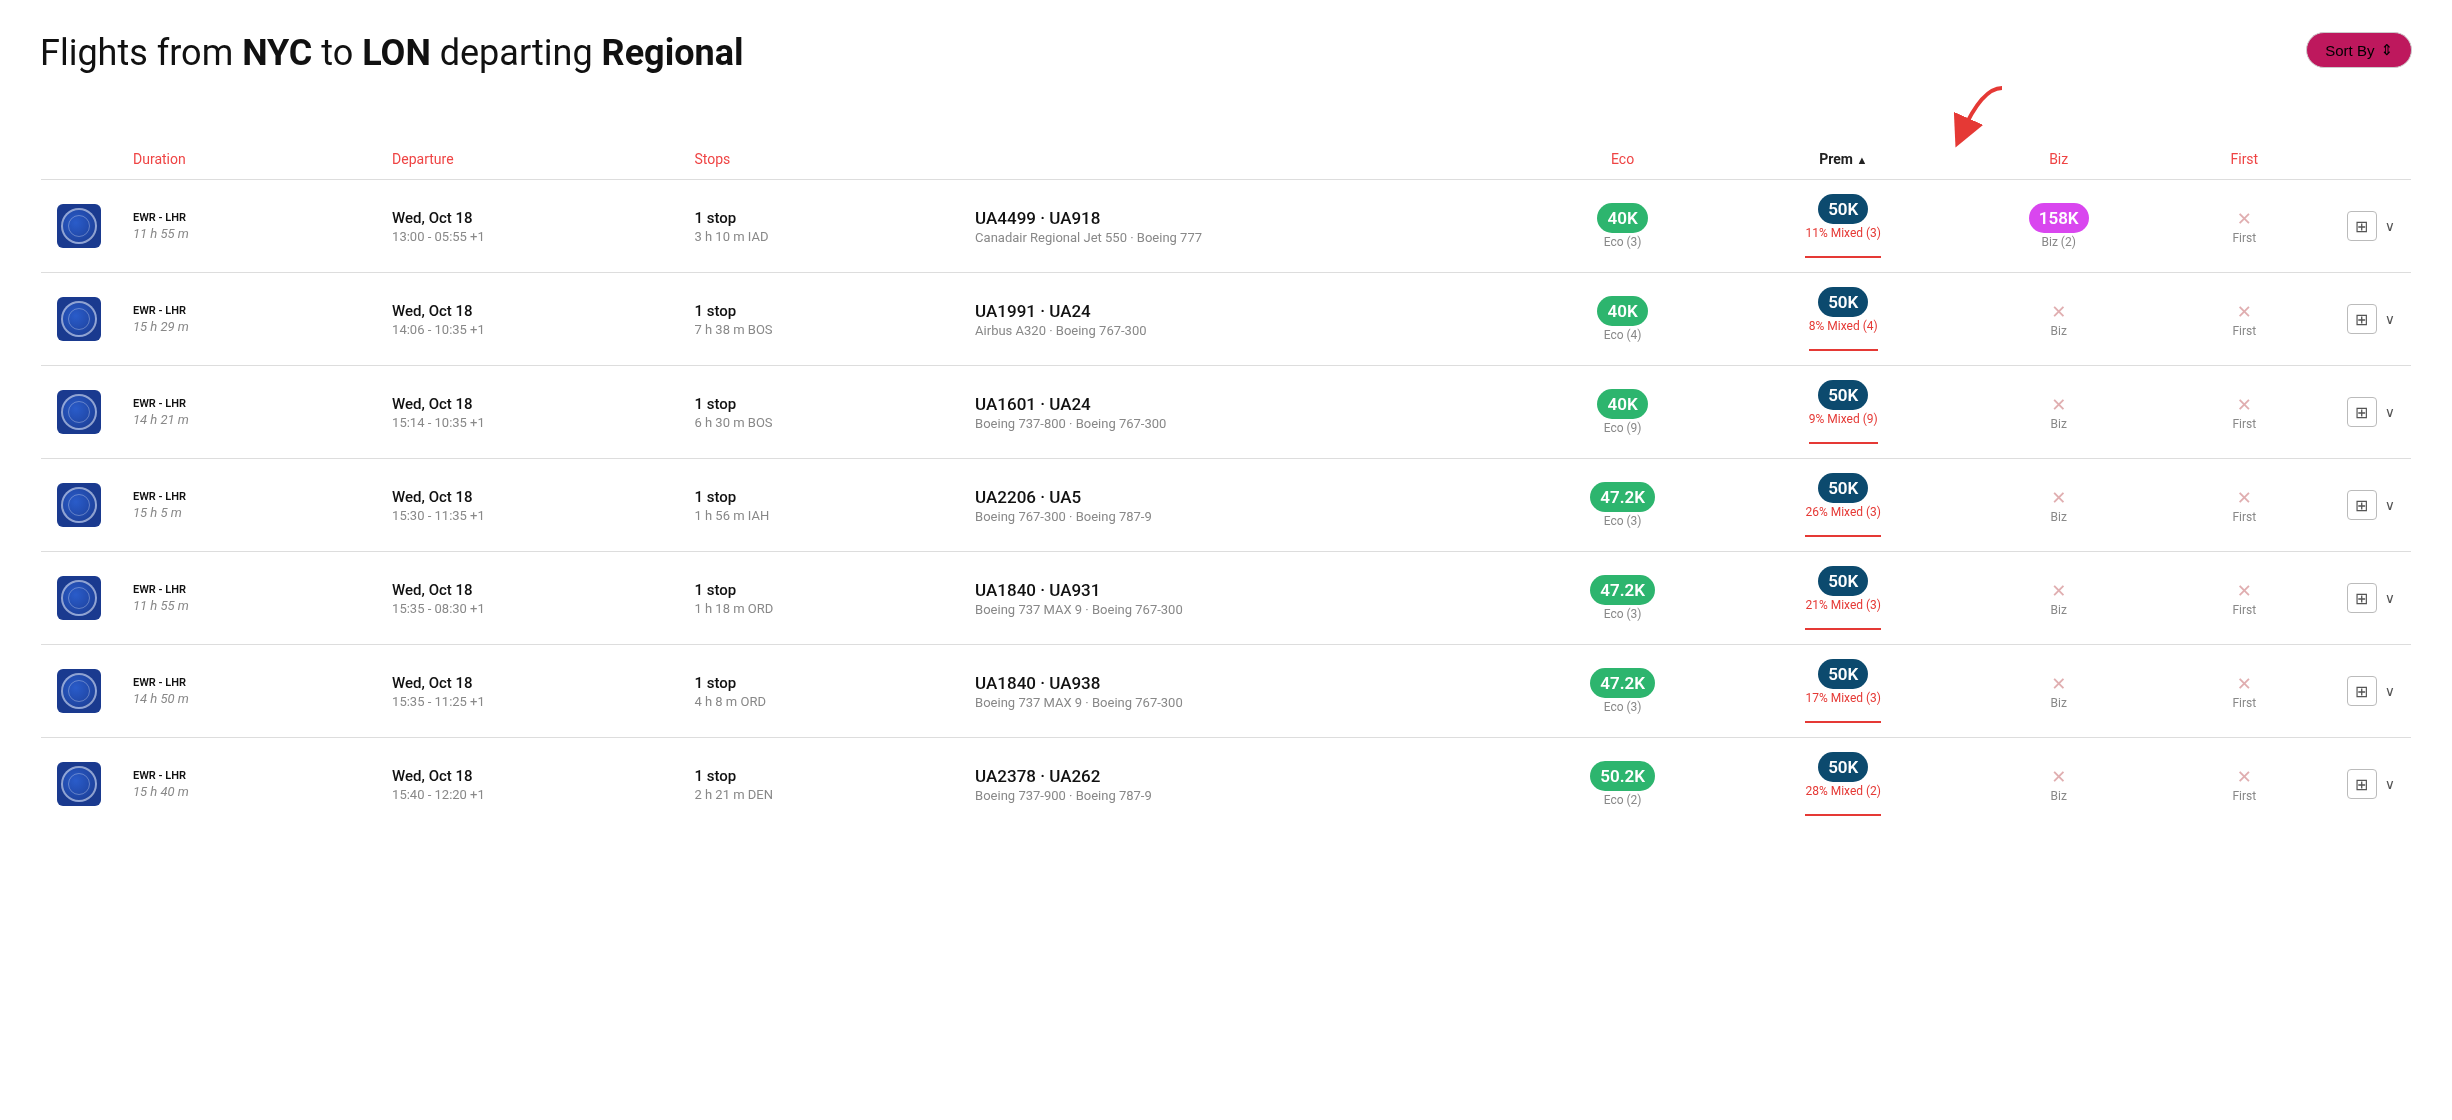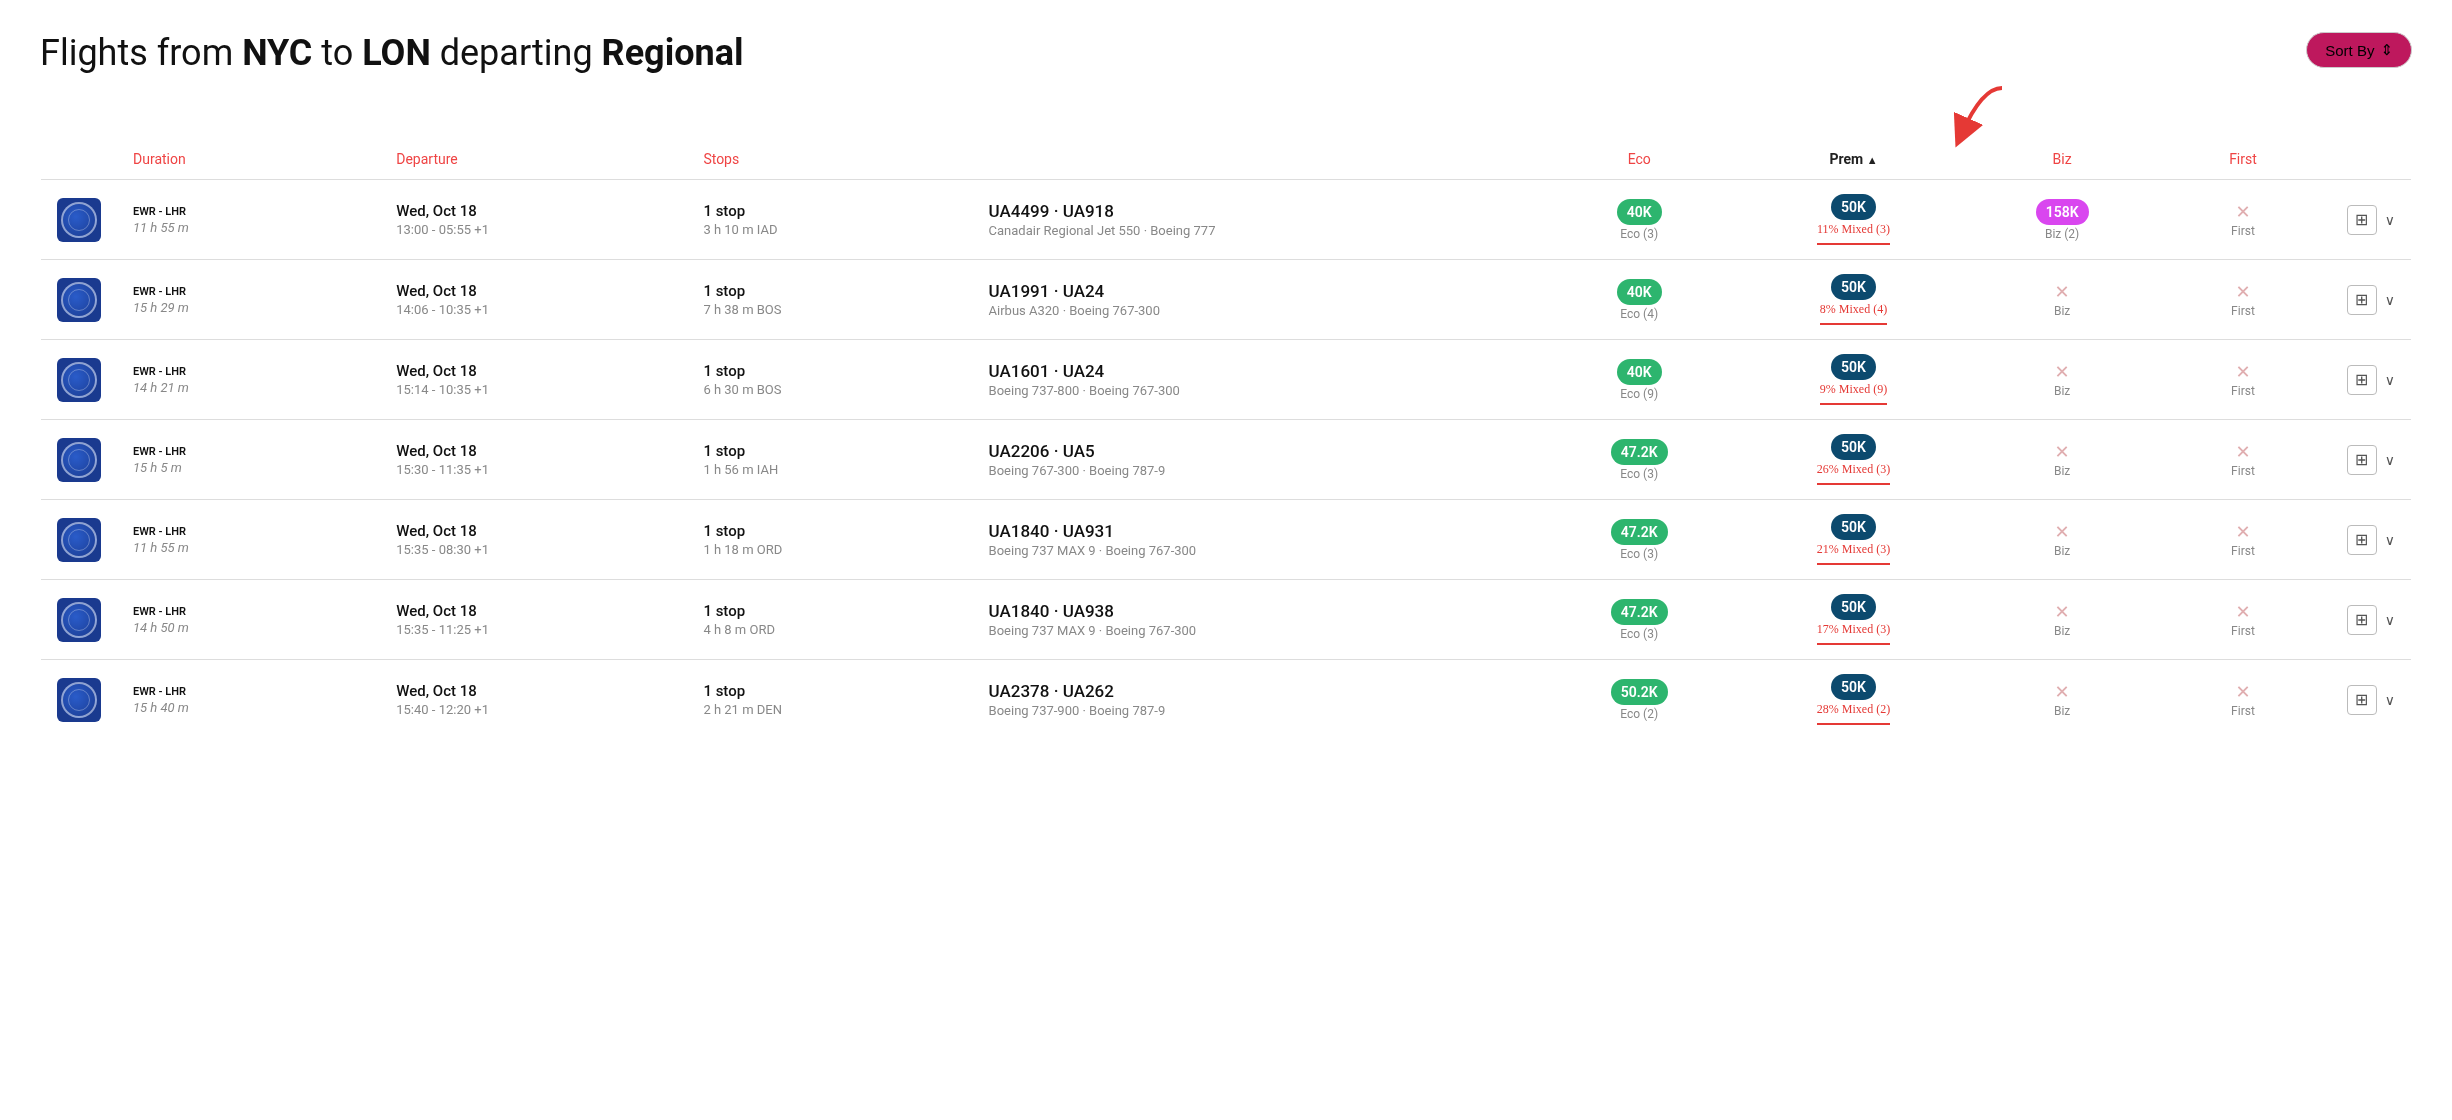--- a/index.html
+++ b/index.html
@@ -185,40 +185,39 @@
     .cell-actions {
       padding: 14px 16px;
       text-align: center;
       min-width: 60px;
       vertical-align: middle;
     }
     .badge {
       display: inline-block;
       padding: 5px 10px;
       border-radius: 20px;
-      font-size: 14px;
+      font-size: 17px;
       font-weight: 600;
       color: #fff;
     }
     .badge-green { background: #2db56e; }
     .badge-blue { background: #0c4a6e; }
     .badge-purple { background: #d946ef; }
     .badge-label {
       font-size: 12px;
       color: #888;
       margin-top: 2px;
     }
     .mixed-label {
       font-size: 12px;
       color: #e53935;
       margin-top: 2px;
       border-bottom: 2px solid #e53935;
       display: inline-block;
-      padding-bottom: 6px;
-      font-family: Liberation Serif, serif;
+      padding-bottom: 16px;
     }
     .x-icon {
       color: #e0aeb0;
       font-size: 18px;
     }
     .plus-btn {
       width: 30px;
       height: 30px;
       border: 1.5px solid #bbb;
       border-radius: 4px;

